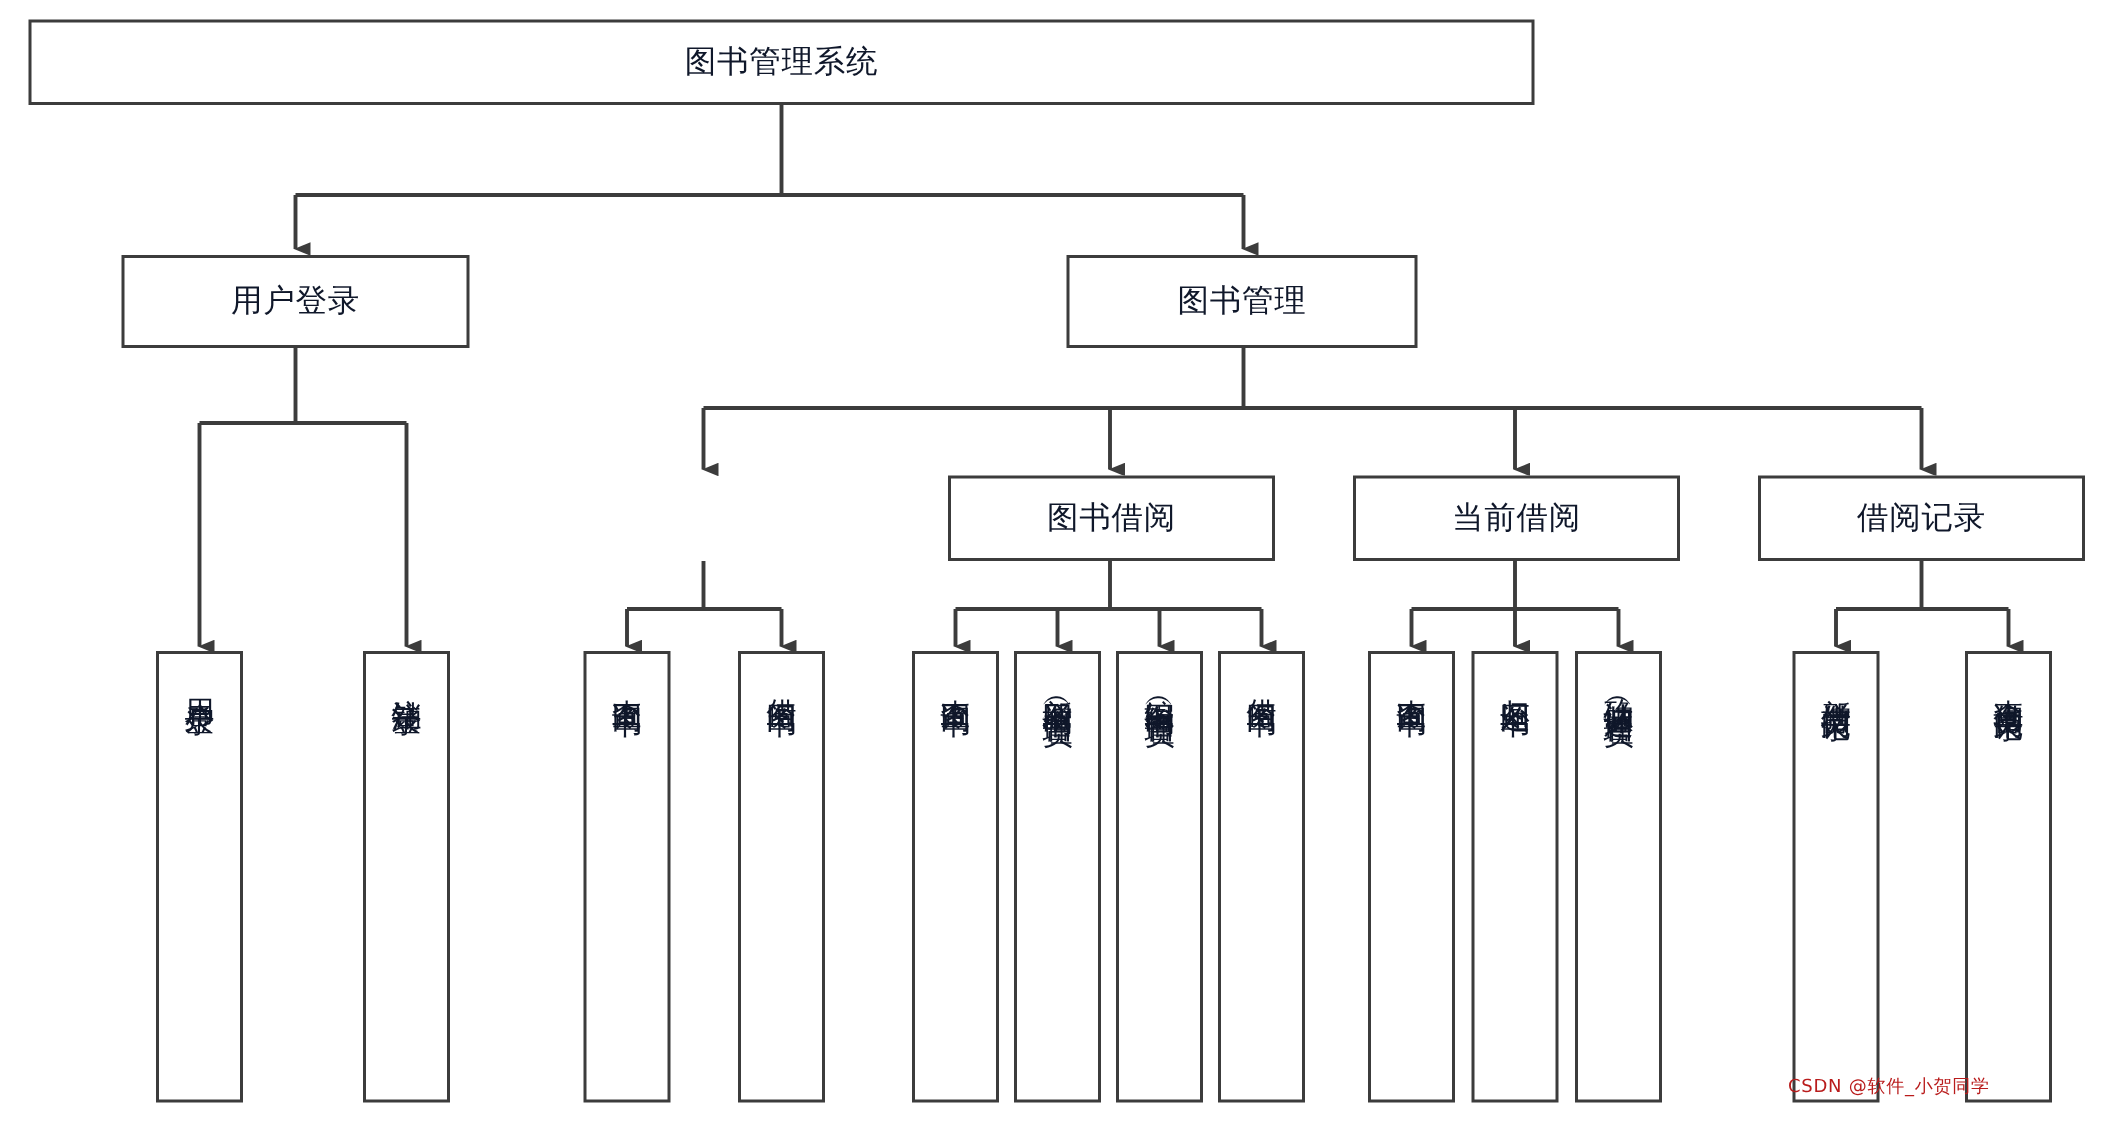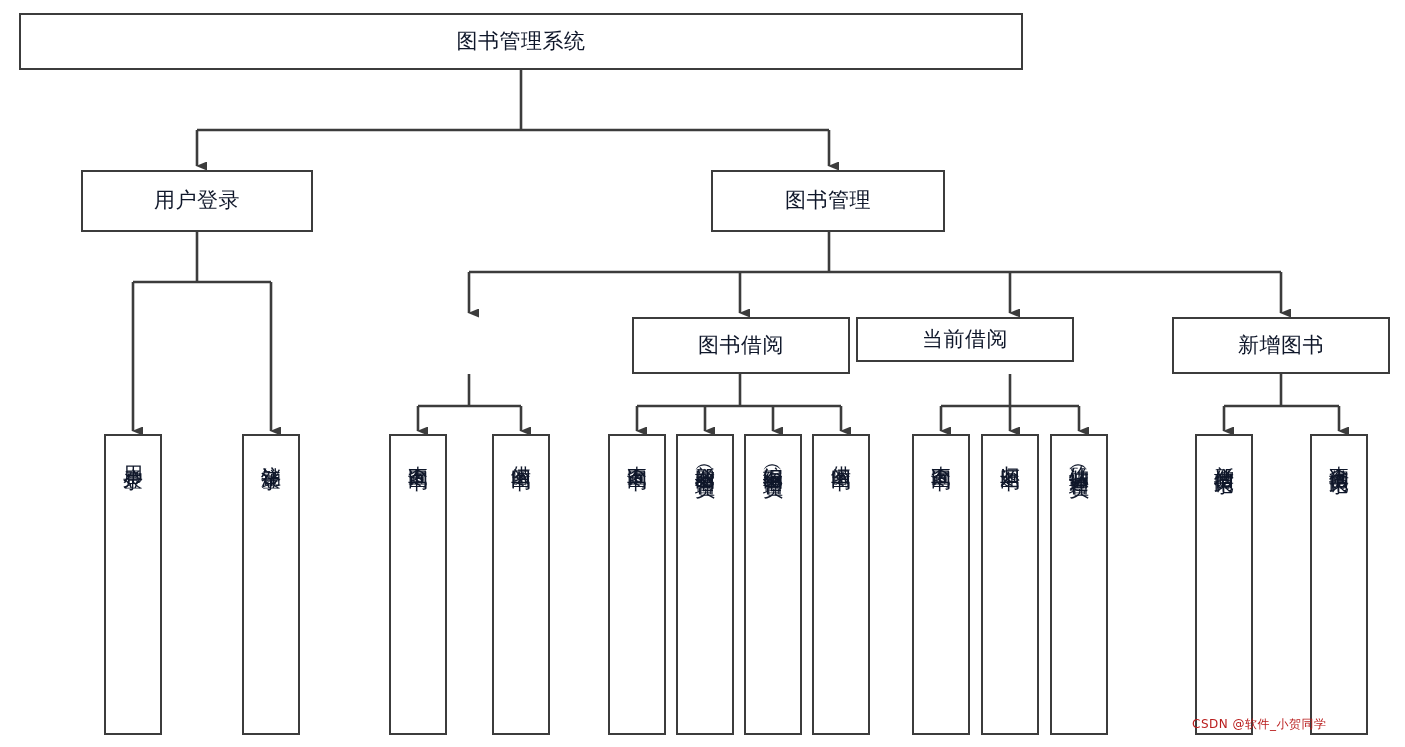--- a/index.html
+++ b/index.html
@@ -126,25 +126,25 @@
   <div class="node" style="left:81px; top:170px; width:232px; height:62px;">
     <span class="lbl">用户登录</span>
   </div>
   <div class="node" style="left:711px; top:170px; width:234px; height:62px;font-family:Liberation Serif, serif;">
     <span class="lbl">图书管理</span>
   </div>
 
   <div class="node" style="left:632px; top:317px; width:218px; height:57px;">
     <span class="lbl">图书借阅</span>
   </div>
-  <div class="node" style="left:856px; top:317px; width:218px; height:45px;">
+  <div class="node" style="left:902px; top:317px; width:218px; height:57px;">
     <span class="lbl">当前借阅</span>
   </div>
   <div class="node" style="left:1172px; top:317px; width:218px; height:57px;">
-    <span class="lbl">新增图书</span>
+    <span class="lbl">借阅记录</span>
   </div>
 
   <div class="node leaf" style="left:104px; top:434px; width:58px; height:301px;">
     <span class="lbl">用户登录</span>
   </div>
   <div class="node leaf" style="left:242px; top:434px; width:58px; height:301px;">
     <span class="lbl">注销登录</span>
   </div>
 
   <div class="node leaf" style="left:389px; top:434px; width:58px; height:301px;">

